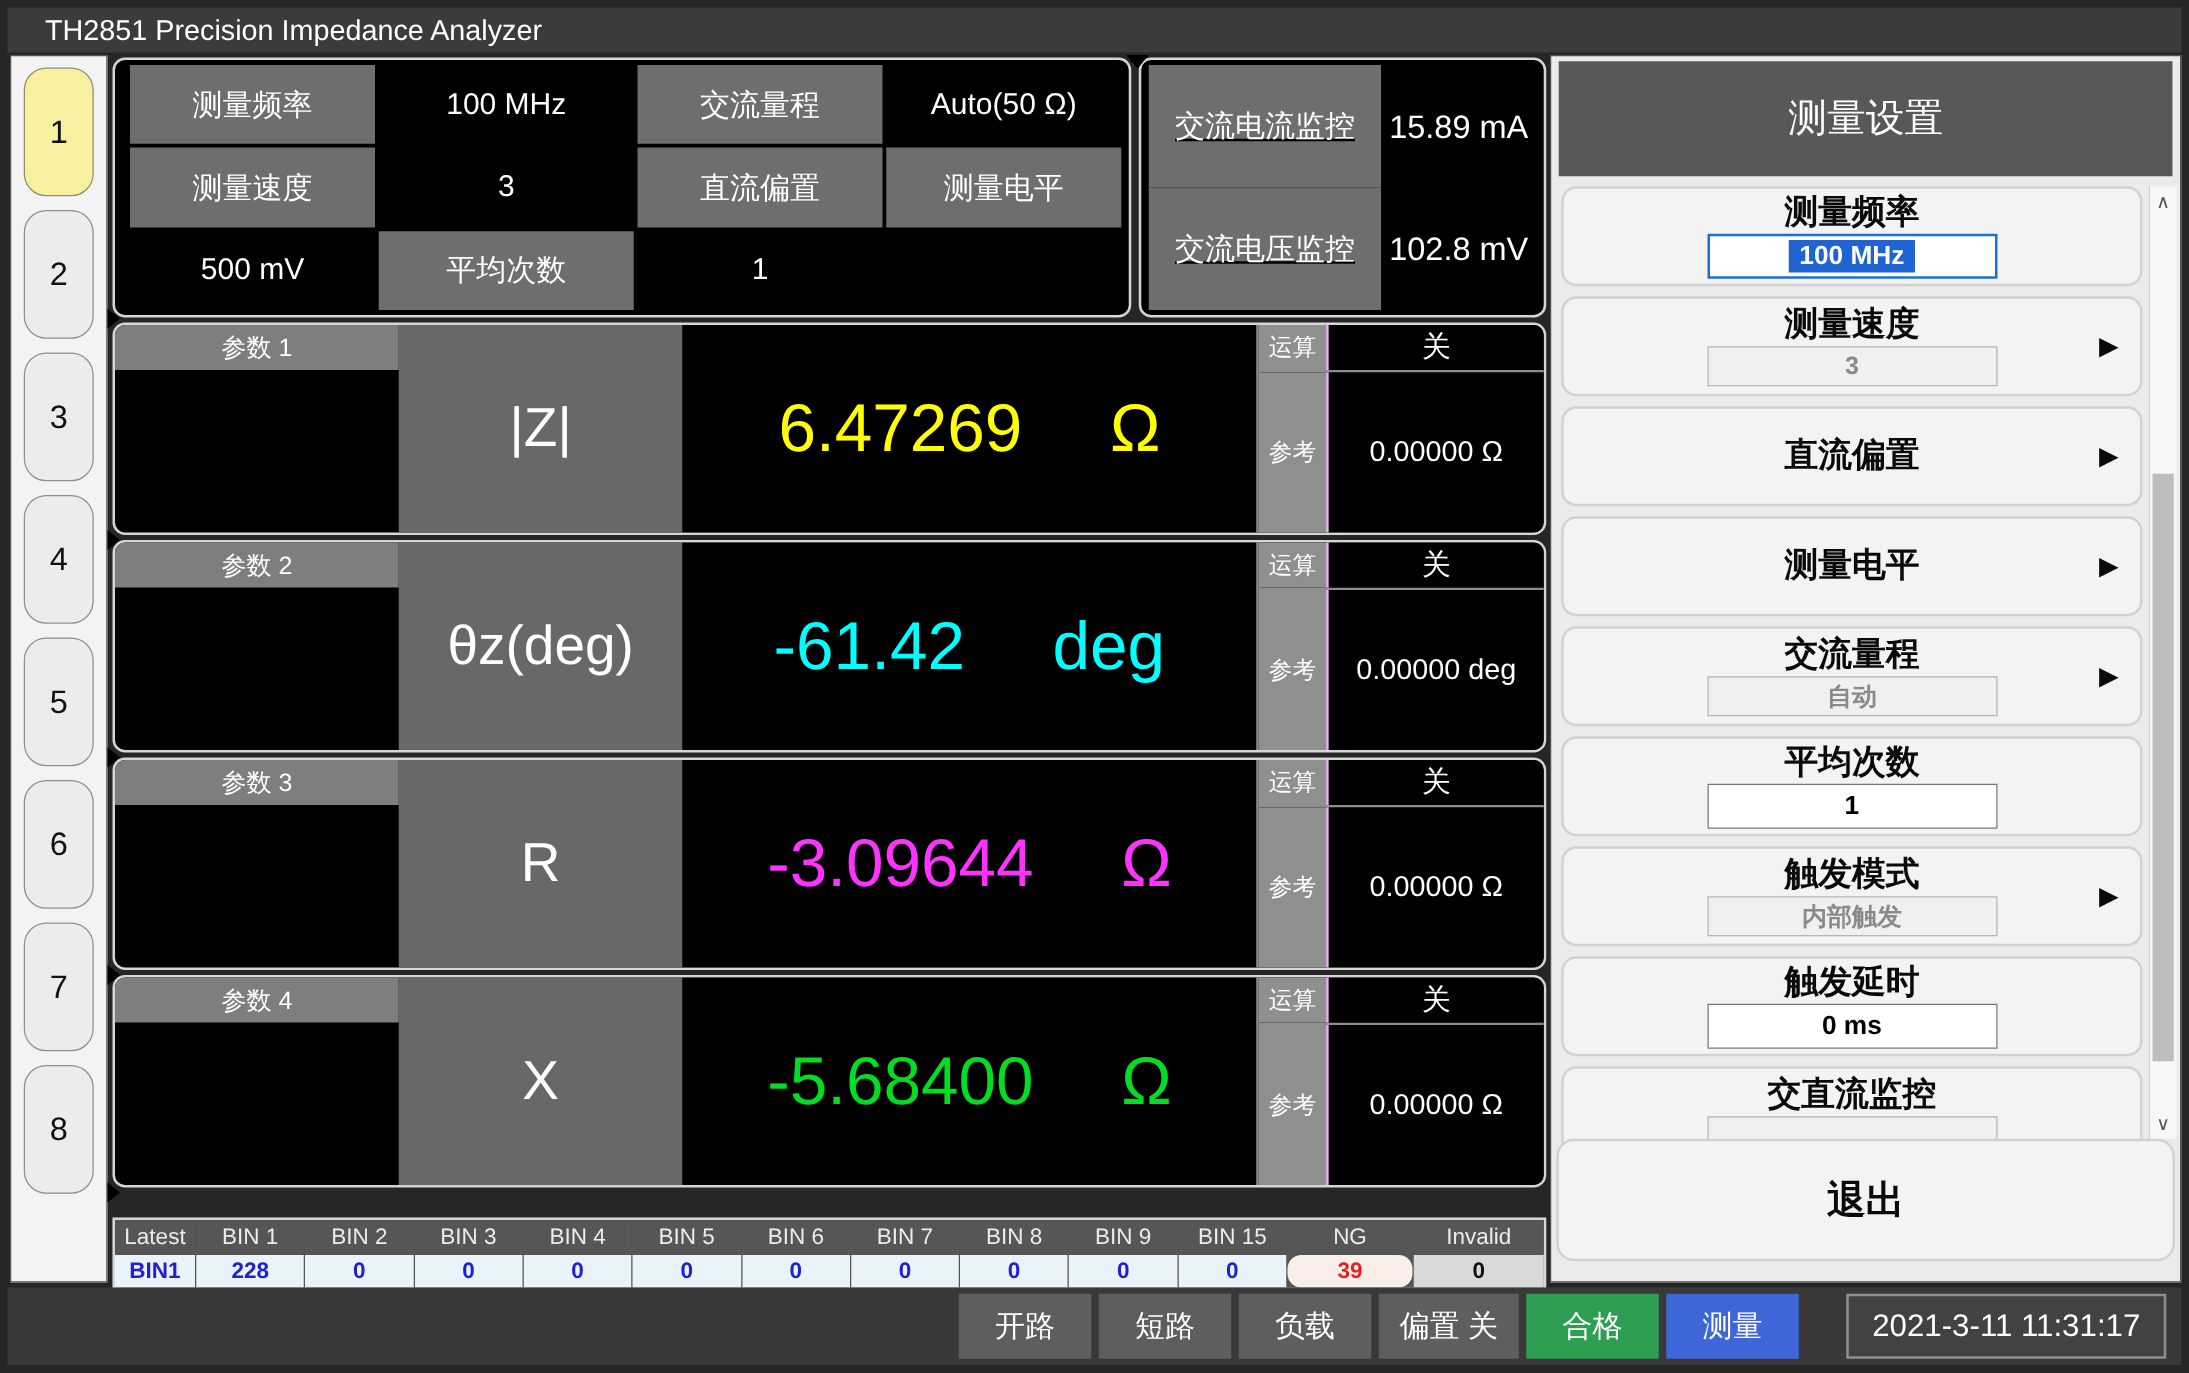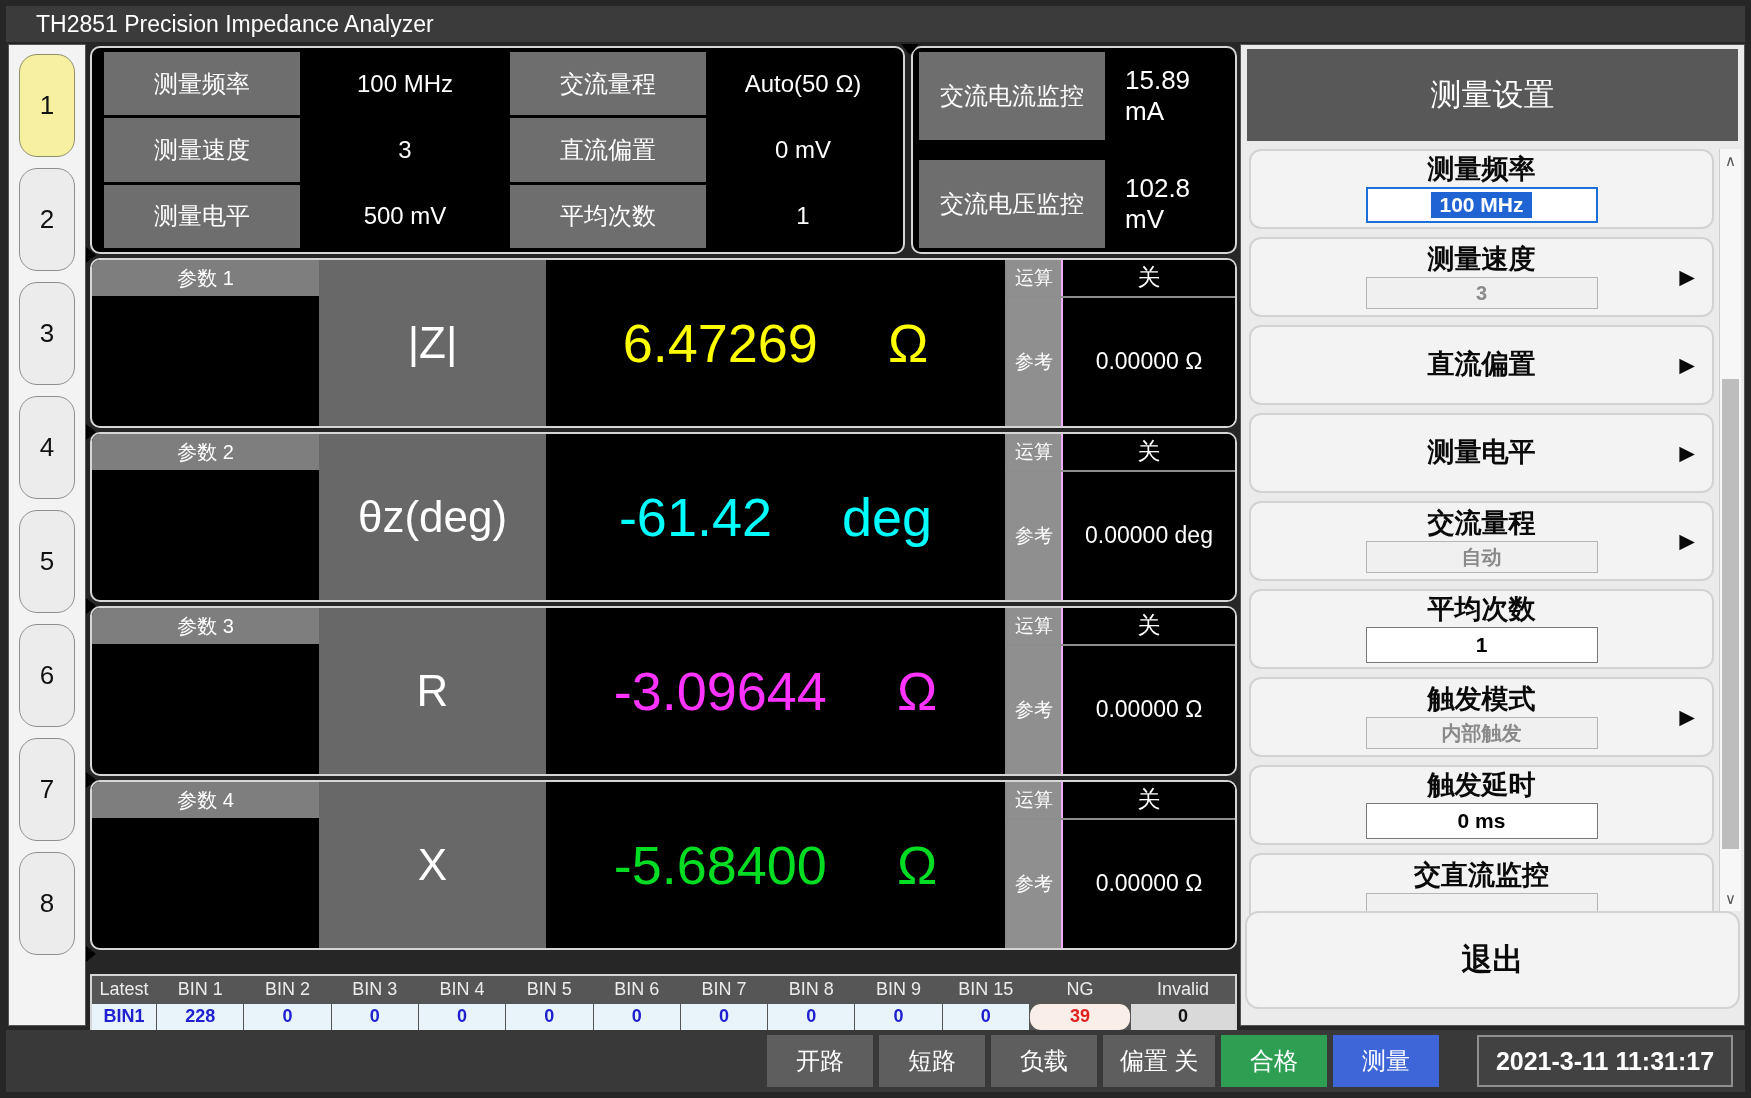--- a/index.html
+++ b/index.html
@@ -44,21 +44,21 @@
   .cell-label {
     background: #6e6e6e; color: #fff; font-size: 24px;
     display: flex; align-items: center; justify-content: center;
   }
   .cell-value {
     background: #000; color: #fff; font-size: 24px;
     display: flex; align-items: center; justify-content: center;
   }
   .monitor-panel {
     flex: 1; display: grid; grid-template-columns: 186px 1fr;
-    grid-auto-rows: 1fr; gap: 20px; padding: 4px 6px;
+    grid-auto-rows: 1fr; gap: 0; padding: 4px 6px; text-decoration: underline;
   }
   .monitor-panel .cell-value { font-size: 26px; }
   .gap-tri-down {
     position: absolute; left: 811px; top: -2px; width: 0; height: 0;
     border-left: 9px solid transparent; border-right: 9px solid transparent;
     border-top: 11px solid #000;
   }
   
   .param-panel { height: 170px; margin-top: 4px; display: flex; flex-direction: row; }
   .param-panel:first-of-type { margin-top: 6px; }
@@ -161,21 +161,21 @@
   .sb-spacer { margin-left: auto; }
   .status-btn {
     width: 106px; height: 52px; margin-right: 6px; background: #5e5e5e;
     color: #fff; font-size: 24px; display: flex; align-items: center; justify-content: center;
     cursor: pointer;
   }
   .status-btn.wide { width: 112px; }
   .timestamp-box {
     width: 256px; height: 52px; margin-left: 32px; margin-right: 12px;
     background: #424242; border: 2px solid #8f8f8f; color: #fff; font-size: 25px;
-    display: flex; align-items: center; justify-content: center; font-weight: bold;
+    display: flex; align-items: center; justify-content: center;
   }
 </style>
 </head>
 <body>
 
 <div class="titlebar">
   <span>TH2851 Precision Impedance Analyzer</span>
 </div>
 
 <div class="left-strip">
@@ -193,21 +193,20 @@
 
   <div class="top-row">
     <div class="panel settings-panel">
       <div class="cell-label">测量频率</div>
       <div class="cell-value">100 MHz</div>
       <div class="cell-label">交流量程</div>
       <div class="cell-value">Auto(50 Ω)</div>
       <div class="cell-label">测量速度</div>
       <div class="cell-value">3</div>
       <div class="cell-label">直流偏置</div>
-      <div class="cell-value">0 mV</div>
       <div class="cell-label">测量电平</div>
       <div class="cell-value">500 mV</div>
       <div class="cell-label">平均次数</div>
       <div class="cell-value">1</div>
     </div>
     <div class="panel monitor-panel">
       <div class="cell-label">交流电流监控</div>
       <div class="cell-value">15.89 mA</div>
       <div class="cell-label">交流电压监控</div>
       <div class="cell-value">102.8 mV</div>

